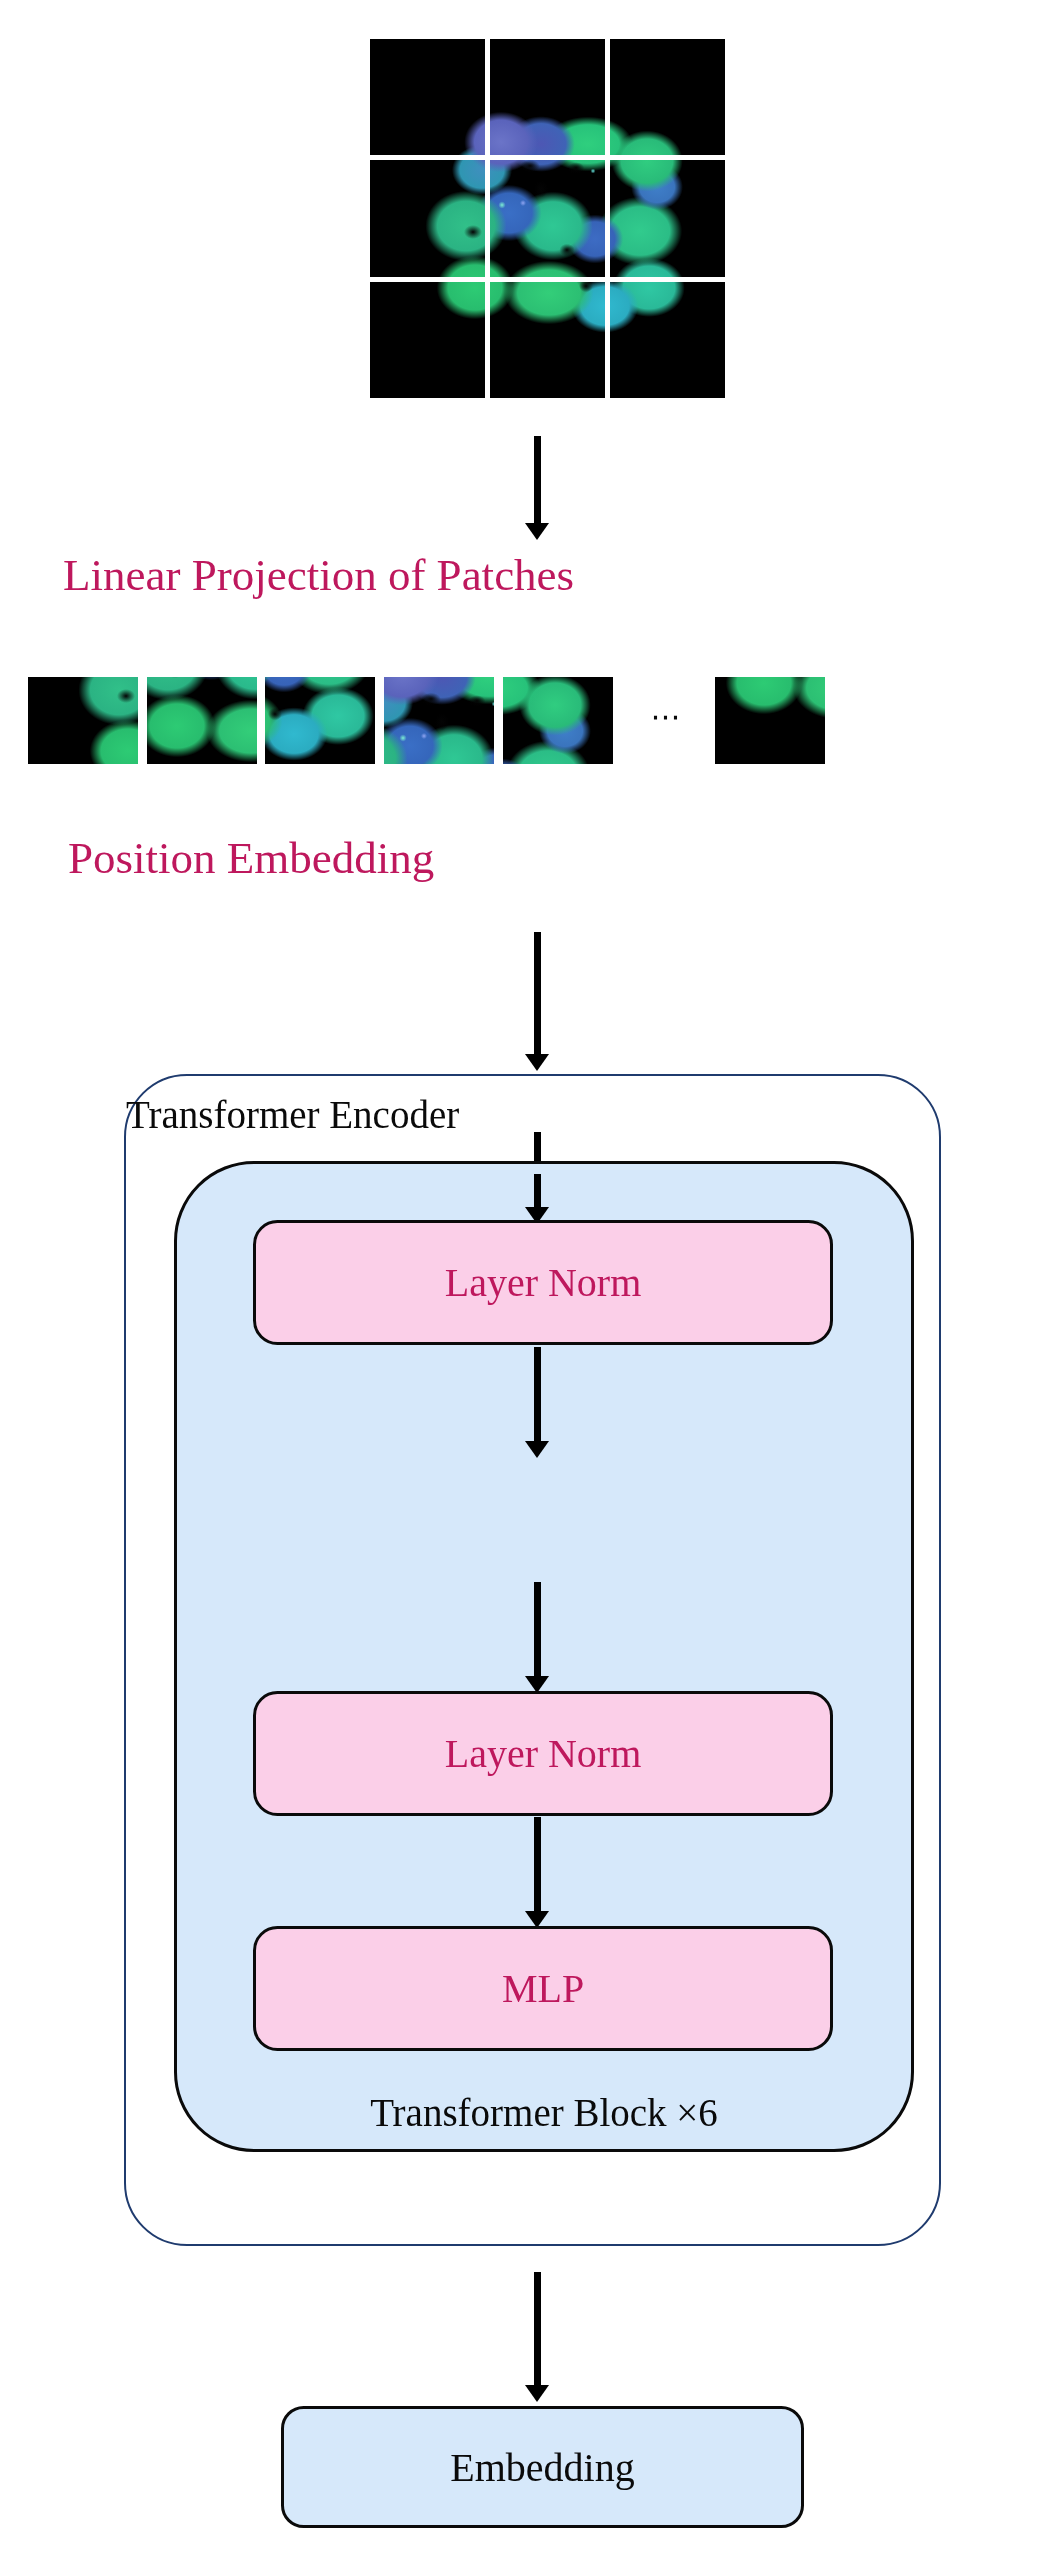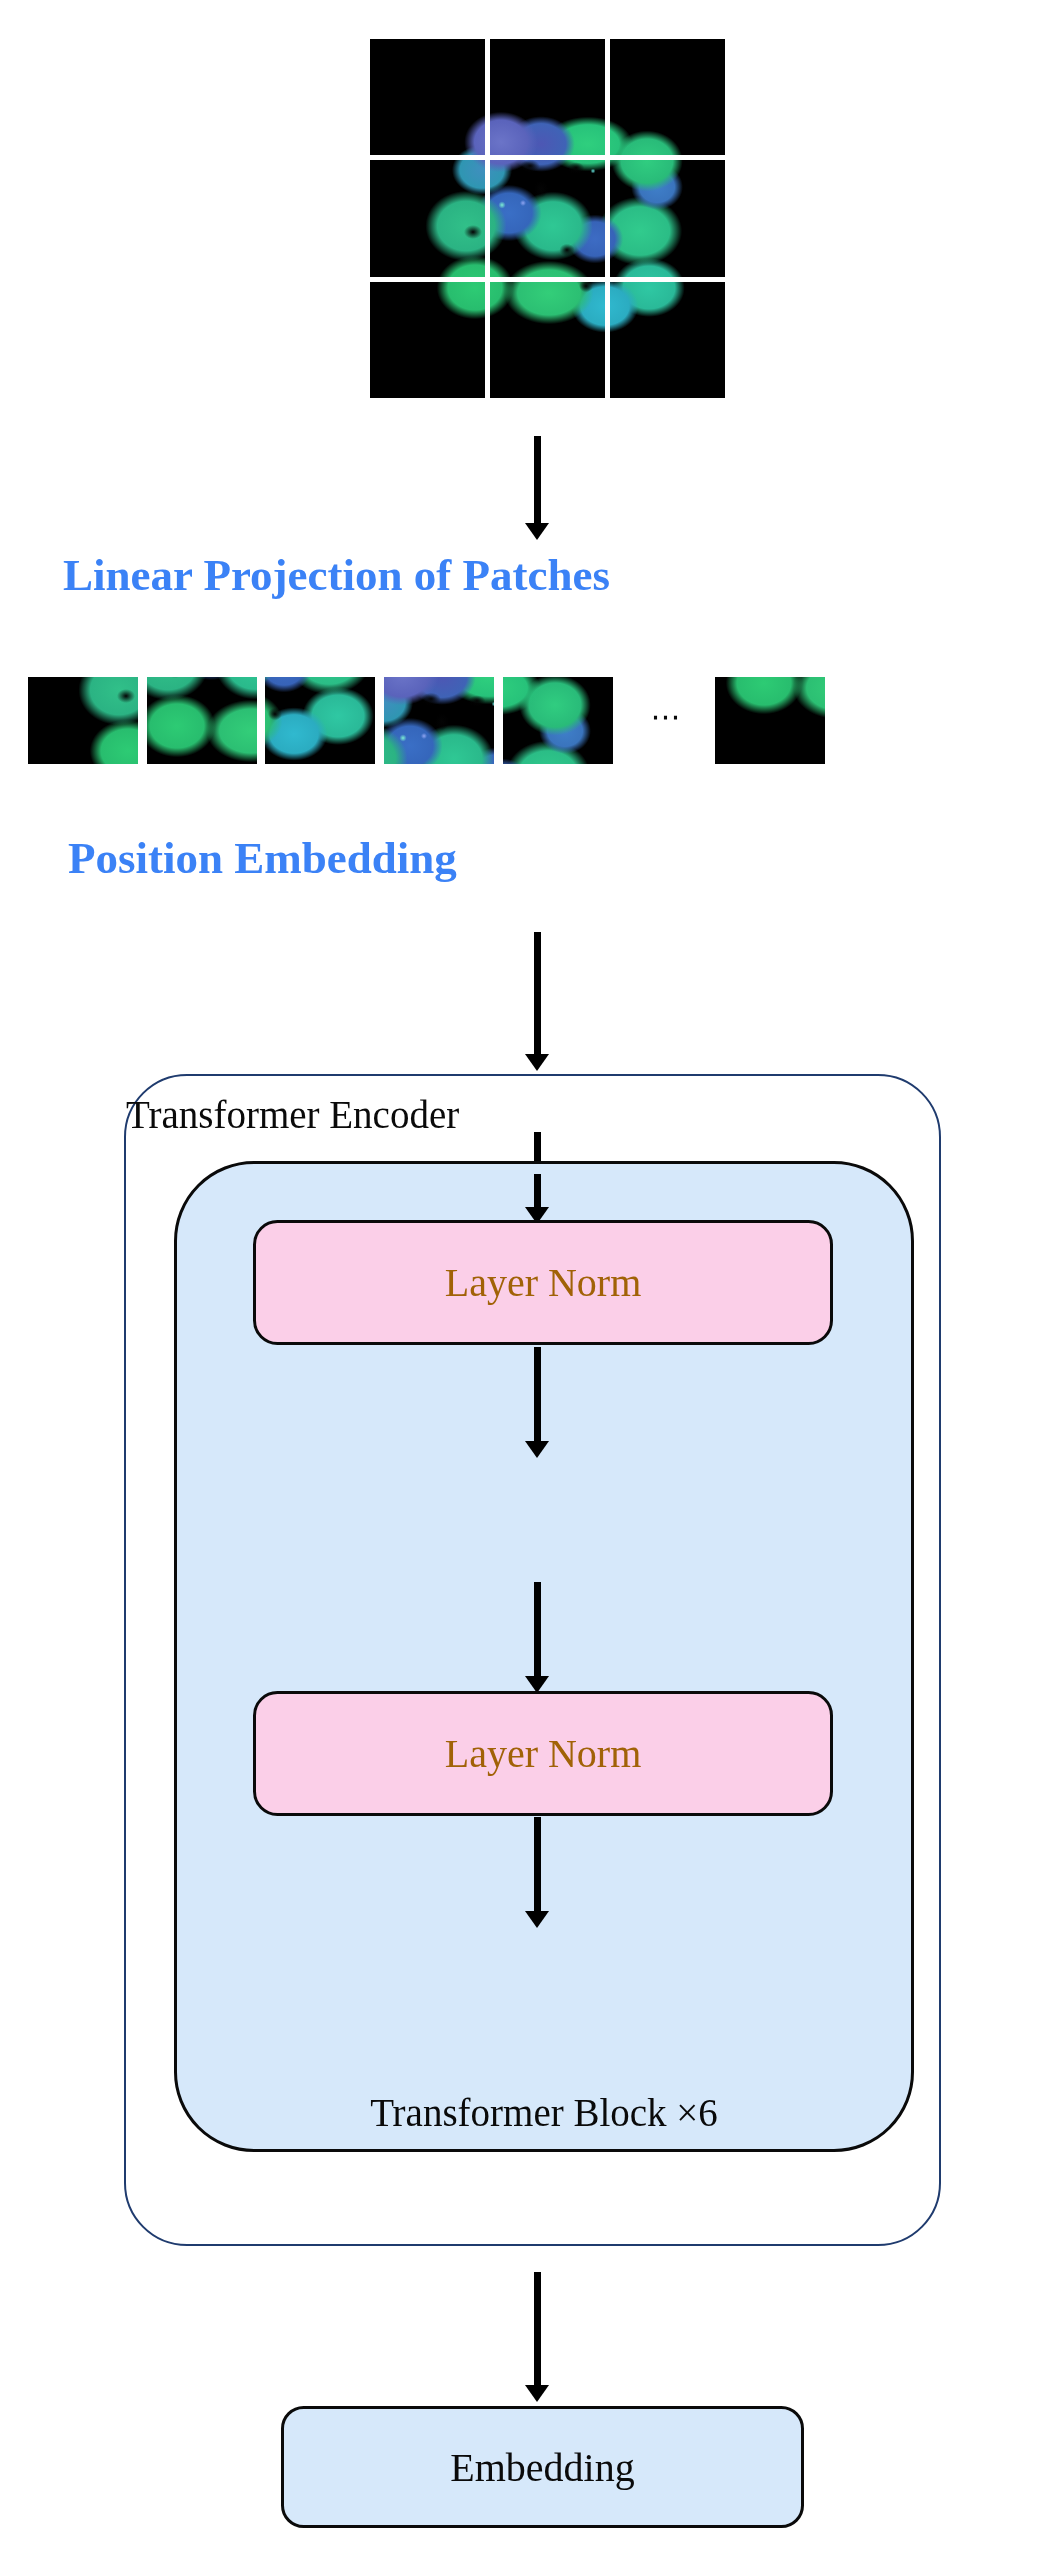--- a/index.html
+++ b/index.html
@@ -113,22 +113,22 @@
     height: 0;
     border-left: 12.2px solid transparent;
     border-right: 12.2px solid transparent;
     border-top: 17.4px solid #000000;
   }
 
   
   .label {
     position: absolute;
     white-space: nowrap;
-    color: #3b82f6;
-    font-weight: 700;
+    color: #be185d;
+    font-weight: 400;
   }
 
   
   #patch-strip {
     position: absolute;
     left: 28px;
     top: 671px;
     width: 880px;
     height: 98px;
     display: flex;
@@ -214,21 +214,21 @@
     width: 580px;
     height: 125px;
     border: 3.5px solid #0a0a0a;
     border-radius: 24.4px;
     background: #fbcfe8;
     box-sizing: border-box;
     display: flex;
     align-items: center;
     justify-content: center;
     font-size: 40px;
-    color: #a16207;
+    color: #be185d;
   }
 
   
   #classifier-box {
     position: absolute;
     left: 281px;
     top: 2406px;
     width: 523px;
     height: 122px;
     border: 3.5px solid #0a0a0a;
@@ -344,20 +344,21 @@
     <div class="head" style="top:94px;"></div>
   </div>
 
   <div class="stage-box" style="top:1691px;">Layer Norm</div>
 
   <div class="arrow" style="left:520px; top:1817px; height:112px;">
     <div class="shaft" style="height:94px;"></div>
     <div class="head" style="top:94px;"></div>
   </div>
 
+  <div class="stage-box" style="top:1926px;">MLP</div>
 
   <div class="arrow" style="left:520px; top:2272px; height:131px;">
     <div class="shaft" style="height:113px;"></div>
     <div class="head" style="top:113px;"></div>
   </div>
 
   <div id="classifier-box">Embedding</div>
 
 </div>
 

